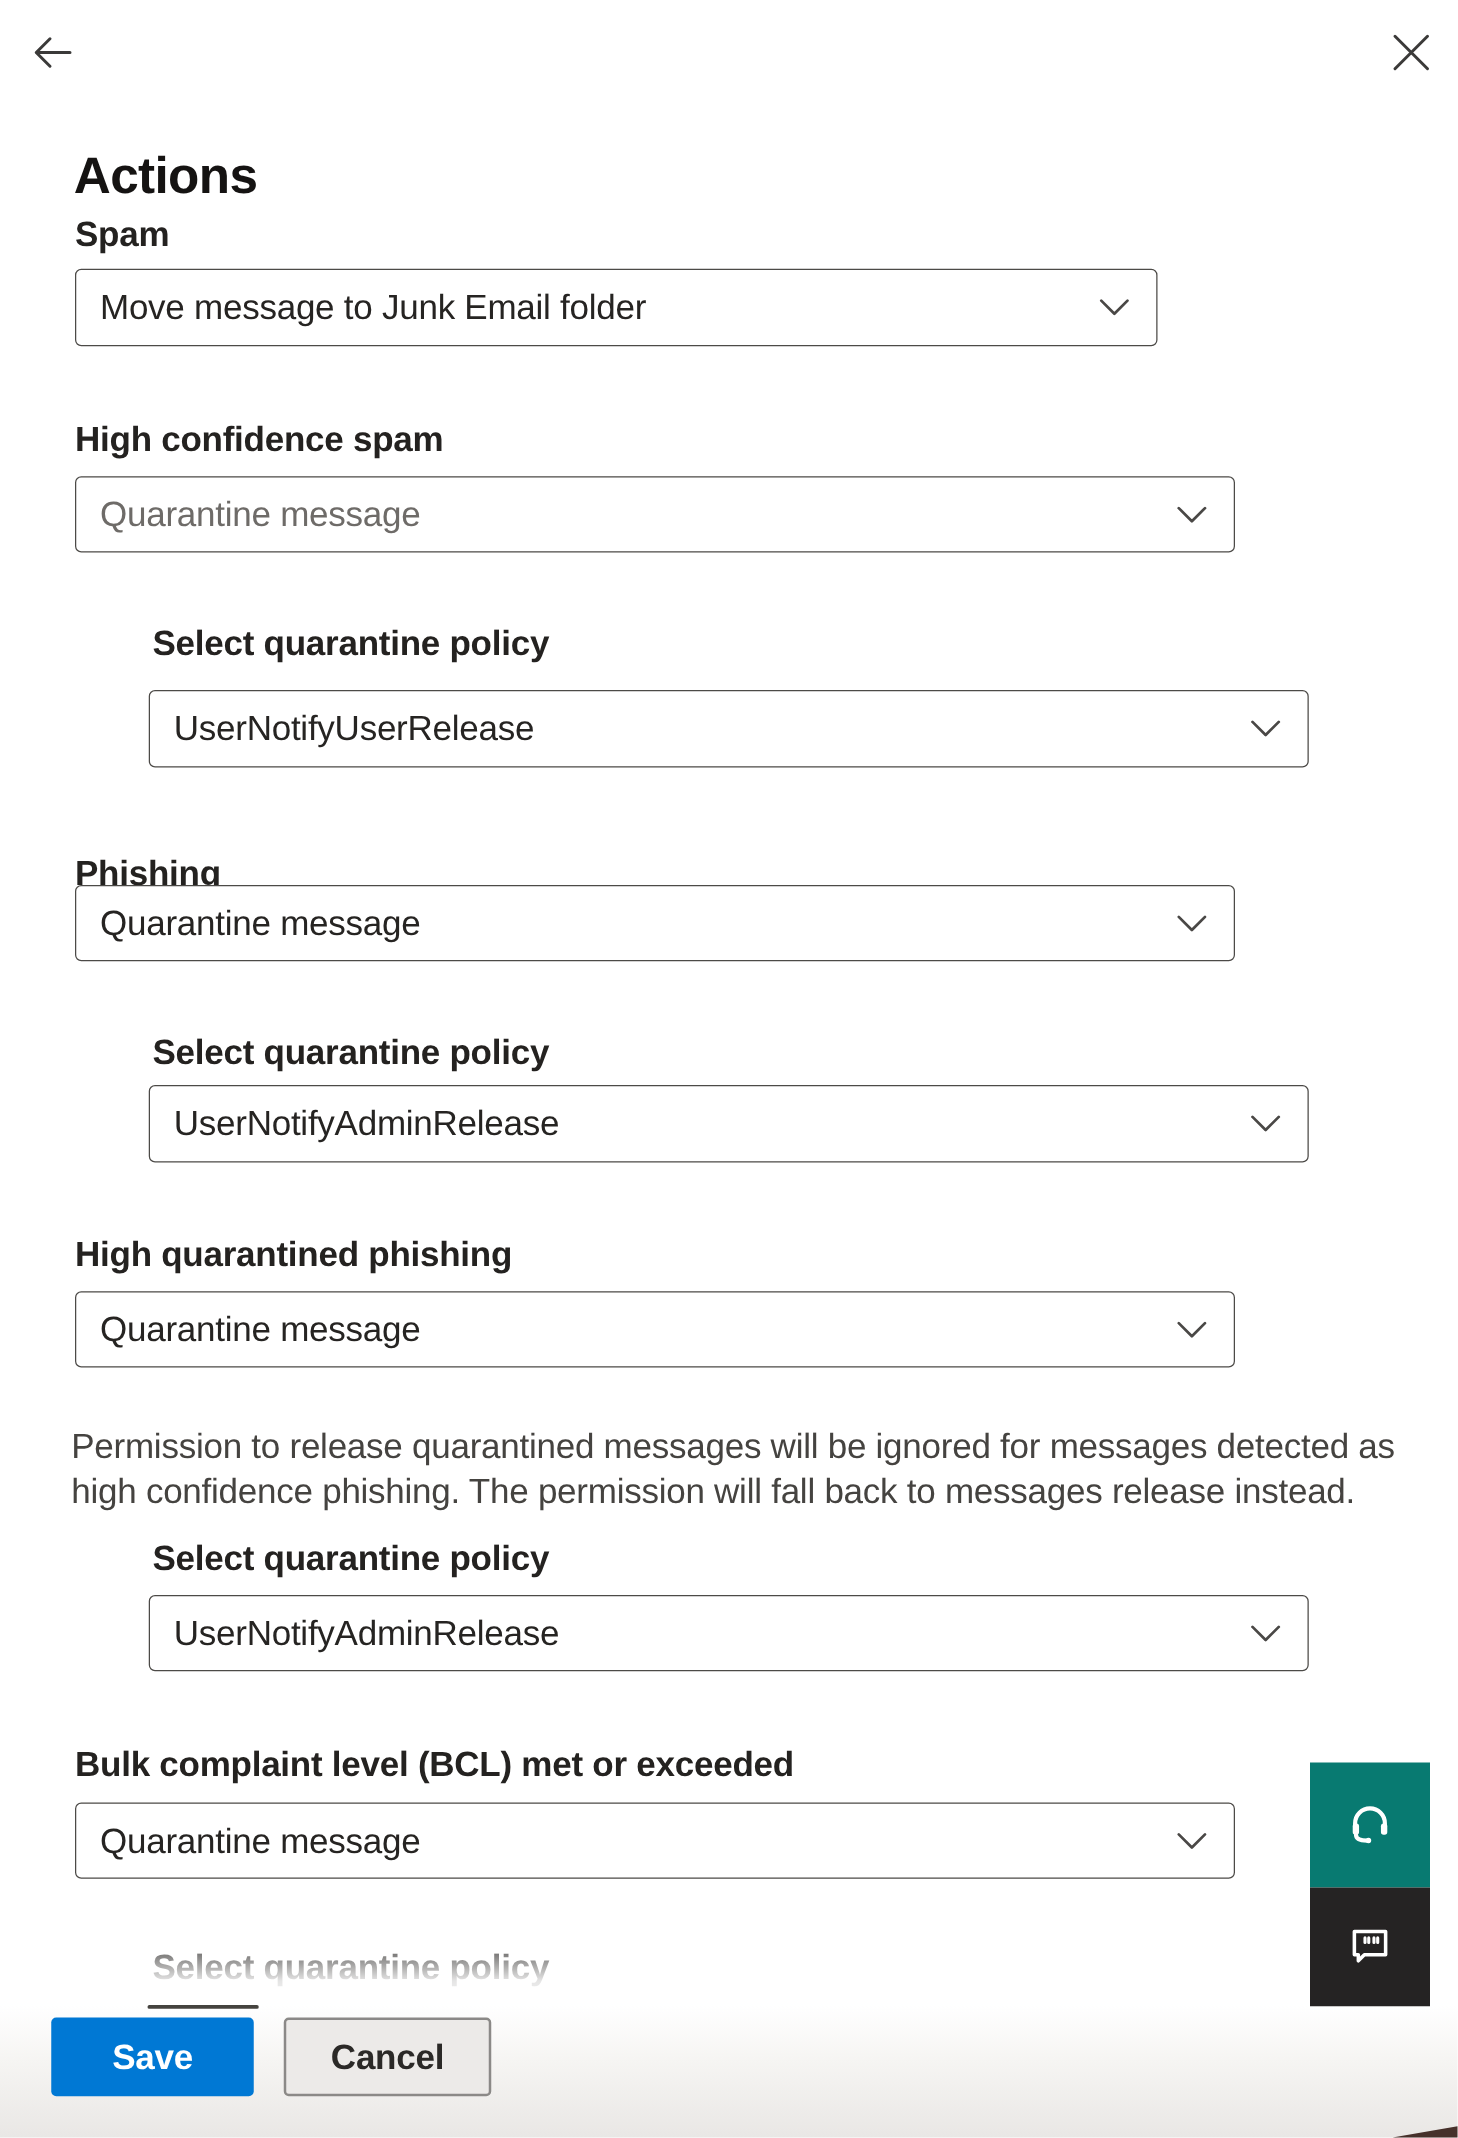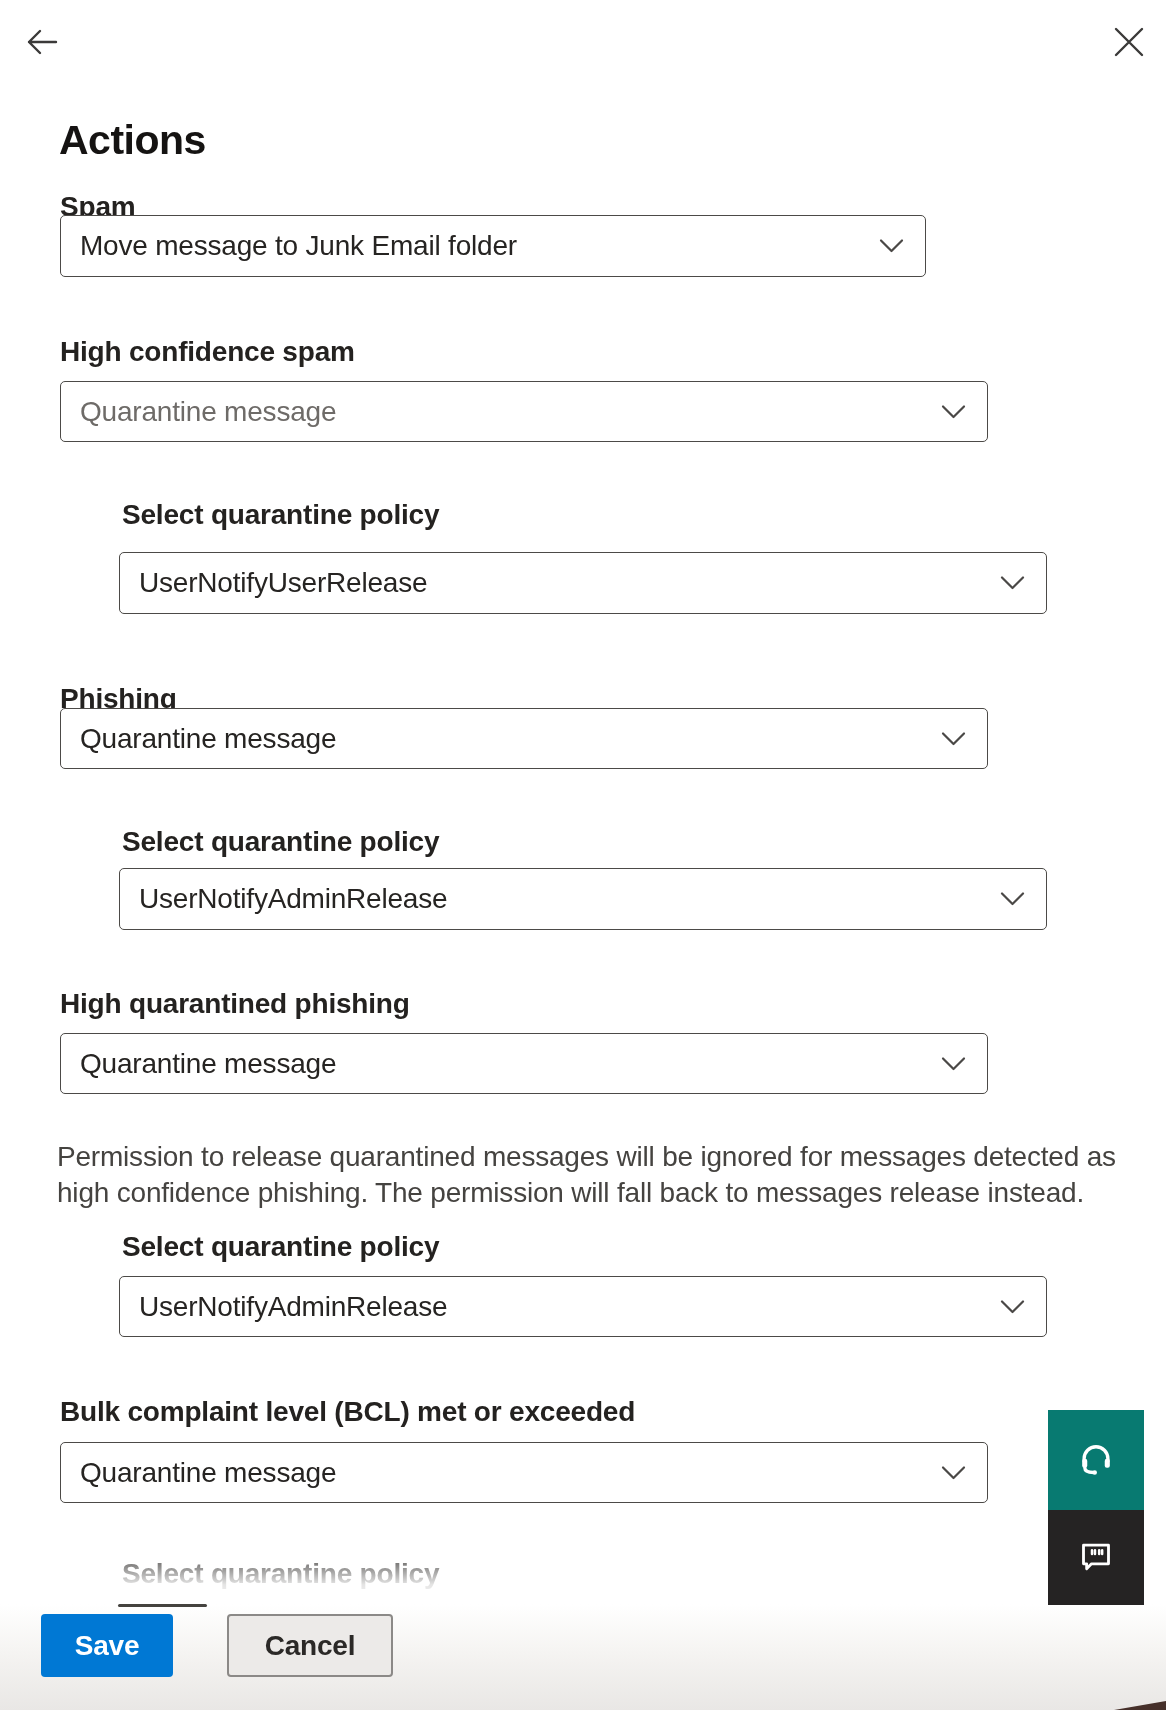--- a/index.html
+++ b/index.html
@@ -32,21 +32,21 @@
     border:1.6px solid #4c4a47;border-radius:5px;
     display:flex;align-items:center;padding:0 58px 0 19px;cursor:pointer;
   }
   .combo .val{
     font-size:28px;color:#262422;letter-spacing:-0.2px;white-space:nowrap;
     overflow:hidden;text-overflow:ellipsis;
   }
   .combo .val.muted{color:#6e6b68;}
   .combo .chev{position:absolute;right:21px;top:50%;transform:translateY(-50%);line-height:0;}
 
-  .f0-label{left:60px;top:172px;margin-top:19px;} .f0-box{left:60px;top:215px;width:866px;height:62px;}
+  .f0-label{left:60px;top:172px;} .f0-box{left:60px;top:215px;width:866px;height:62px;}
   .f1-label{left:60px;top:336px;} .f1-box{left:60px;top:381px;width:928px;height:61px;}
   .f2-label{left:122px;top:499px;} .f2-box{left:119px;top:541px;width:928px;height:62px;margin-top:11px;}
   .f3-label{left:60px;top:661px;margin-top:22px;} .f3-box{left:60px;top:708px;width:928px;height:61px;}
   .f4-label{left:122px;top:826px;} .f4-box{left:119px;top:868px;width:928px;height:62px;}
   .f5-label{left:60px;top:988px;} .f5-box{left:60px;top:1033px;width:928px;height:61px;}
   .f6-label{left:122px;top:1231px;} .f6-box{left:119px;top:1276px;width:928px;height:61px;}
   .f7-label{left:60px;top:1396px;} .f7-box{left:60px;top:1442px;width:928px;height:61px;}
   .f8-label{left:122px;top:1558px;z-index:10;}
 
   
@@ -72,21 +72,21 @@
       #e9e7e5 100%);
     pointer-events:none;
   }
 
   
   .btn{
     position:absolute;z-index:70;box-sizing:border-box;border-radius:4px;
     font-family:inherit;font-size:28px;font-weight:600;letter-spacing:-0.2px;
     display:flex;align-items:center;justify-content:center;cursor:pointer;
   }
-  .save-btn{left:41px;top:1614px;width:132px;height:63px;background:#0078d4;border:none;color:#ffffff;}
+  .save-btn{left:41px;top:1614px;width:162px;height:63px;background:#0078d4;border:none;color:#ffffff;}
   .cancel-btn{left:227px;top:1614px;width:166px;height:63px;background:#eceae8;border:2px solid #8b8987;color:#2b2927;}
 
   
   .side-btn{
     position:absolute;left:1048px;width:96px;z-index:70;border:none;cursor:pointer;
     display:flex;align-items:center;justify-content:center;padding:0;
   }
   .help-btn{top:1410px;height:100px;background:#087a71;}
   .feedback-btn{top:1510px;height:95px;background:#252323;}
 

